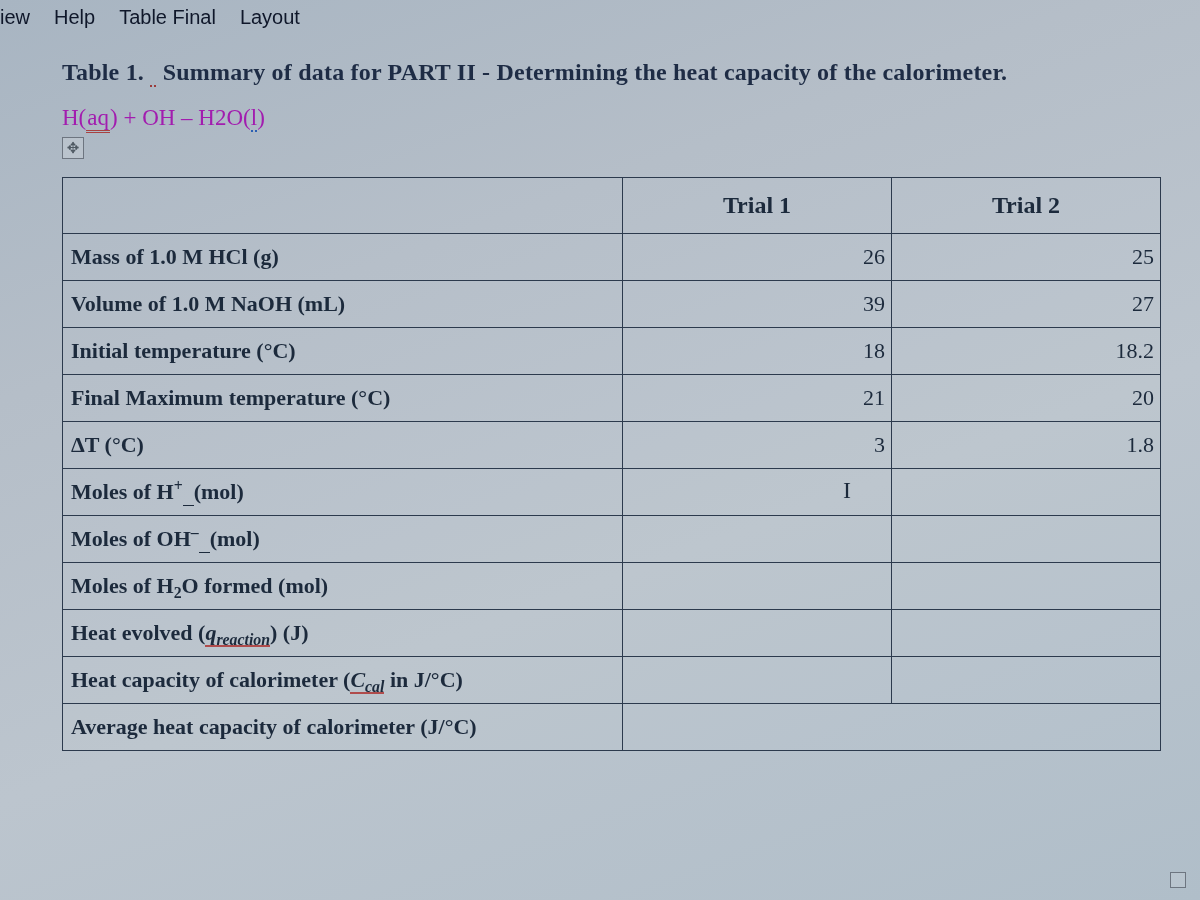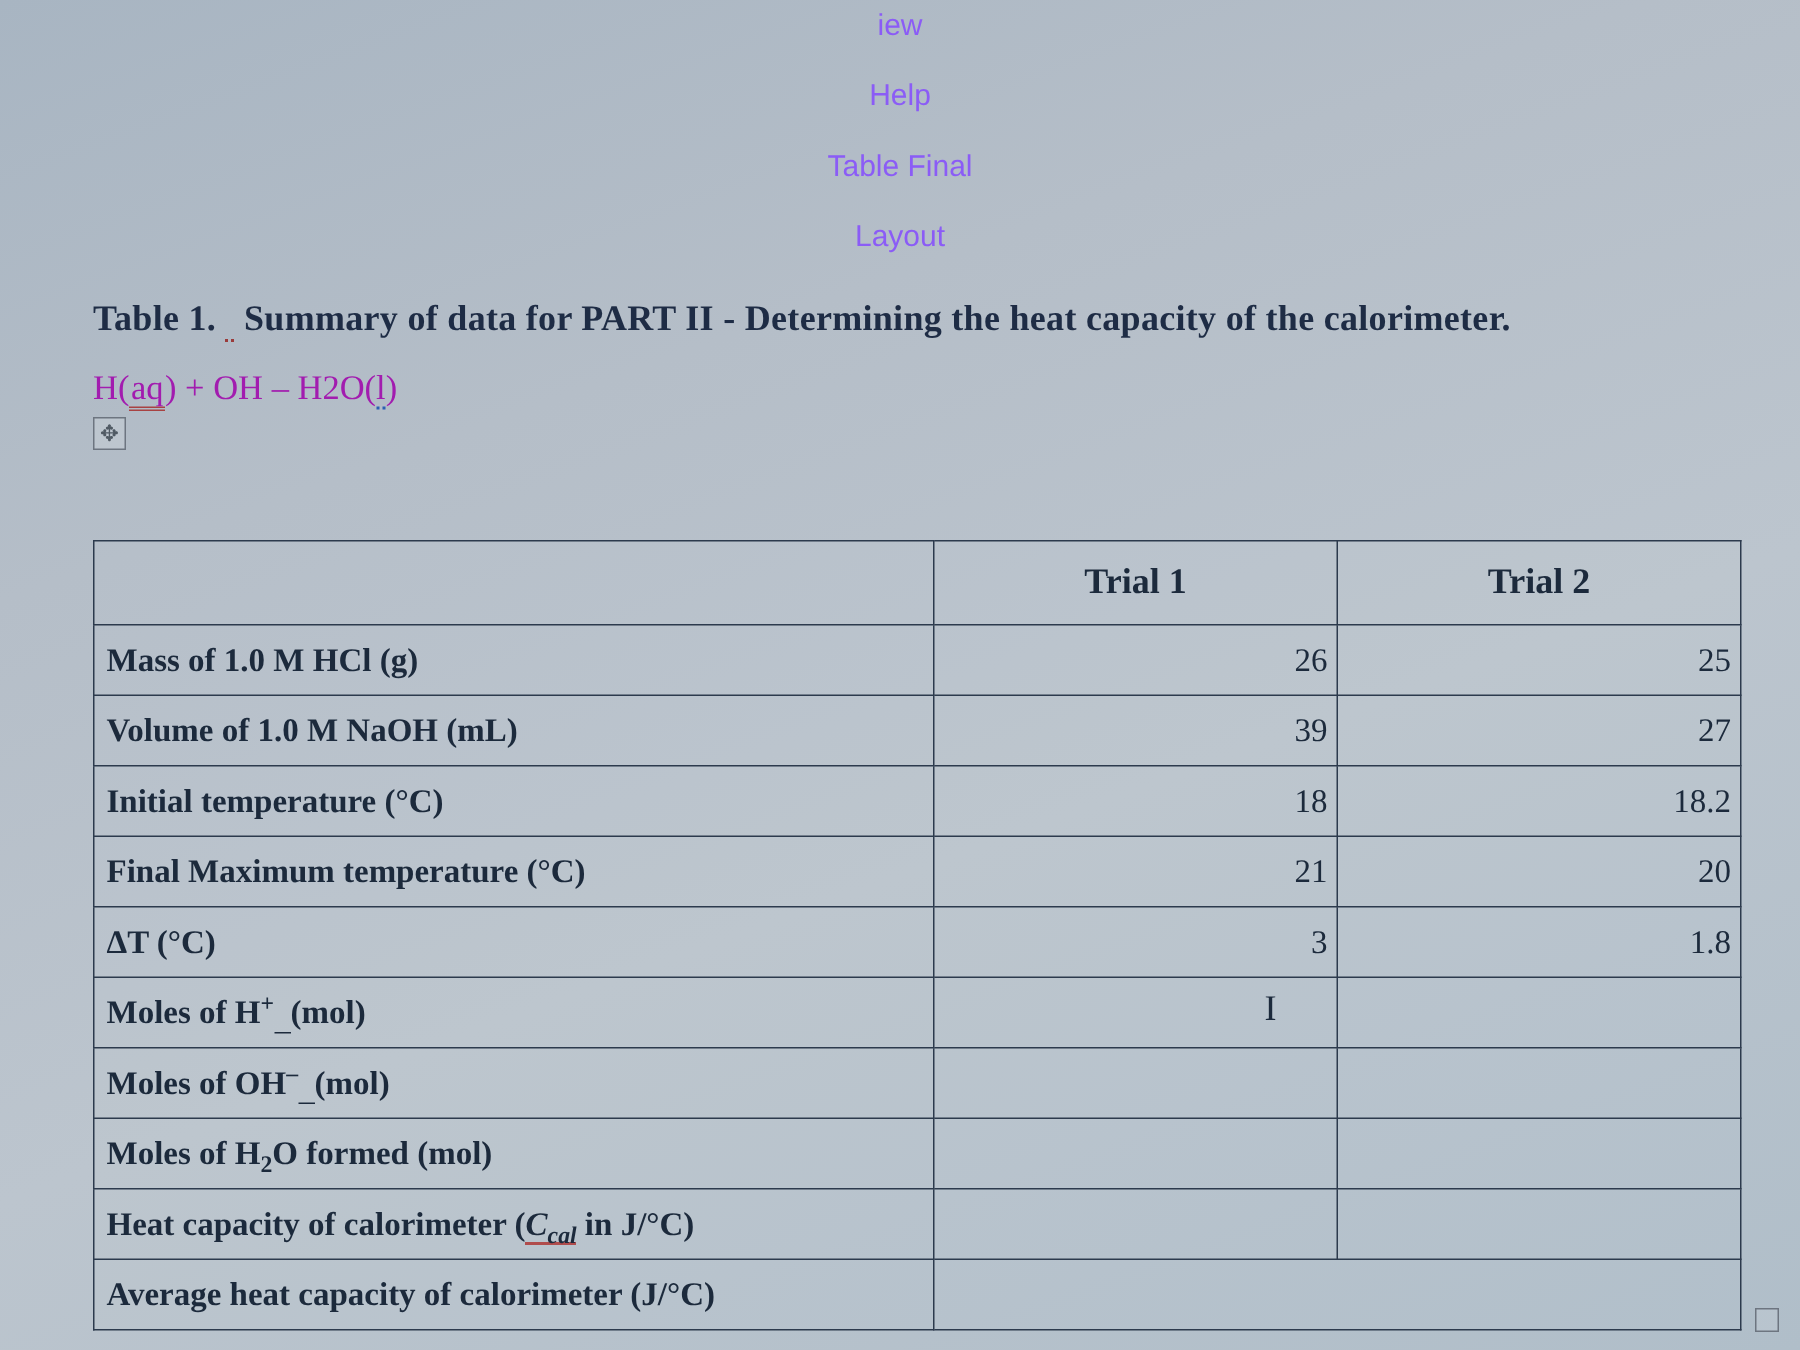--- a/index.html
+++ b/index.html
@@ -11,22 +11,21 @@
       overflow: hidden;
       position: relative;
     }
     .menubar {
       display: flex;
       gap: 24px;
       align-items: center;
       padding: 6px 0 8px 0;
       font-family: "Segoe UI", Arial, sans-serif;
       font-size: 20px;
-      color: #8b5cf6;
-      flex-direction: column;
+      color: #0f172a;
     }
     .menubar span { cursor: default; }
     .doc-area {
       padding: 0 40px 0 62px;
       position: relative;
     }
     .title-line {
       font-size: 24px;
       font-weight: bold;
       color: #1e2c45;
@@ -55,21 +54,20 @@
       justify-content: center;
       font-size: 15px;
       color: #505a64;
       background: rgba(255,255,255,0.15);
       margin-bottom: 18px;
     }
     table.data-table {
       border-collapse: collapse;
       width: 1098px;
       table-layout: fixed;
-      margin-top: 42px;
     }
     table.data-table col.label-col { width: 560px; }
     table.data-table col.val-col { width: 269px; }
     table.data-table td, table.data-table th {
       border: 1.5px solid #2c3a4d;
       padding: 10px 6px 10px 8px;
       font-size: 22px;
       color: #1c2a3c;
       background: rgba(255,255,255,0.02);
       vertical-align: middle;
@@ -184,20 +182,25 @@
         <td class="label">Moles of OH<sup>–</sup><span class="subscript-under">&nbsp;&nbsp;</span>(mol)</td>
         <td class="val"></td>
         <td class="val"></td>
       </tr>
       <tr>
         <td class="label">Moles of H<sub>2</sub>O formed (mol)</td>
         <td class="val"></td>
         <td class="val"></td>
       </tr>
       <tr>
+        <td class="label">Heat evolved (<span class="ital red-under">q<sub>reaction</sub></span>) (J)</td>
+        <td class="val"></td>
+        <td class="val"></td>
+      </tr>
+      <tr>
         <td class="label">Heat capacity of calorimeter (<span class="ital red-under">C<sub>cal</sub></span> in J/°C)</td>
         <td class="val"></td>
         <td class="val"></td>
       </tr>
       <tr class="avg-row">
         <td class="label">Average heat capacity of calorimeter (J/°C)</td>
         <td class="val val-merged" colspan="2"></td>
       </tr>
     </tbody>
   </table>

